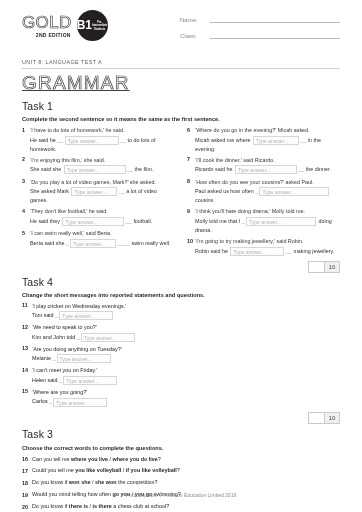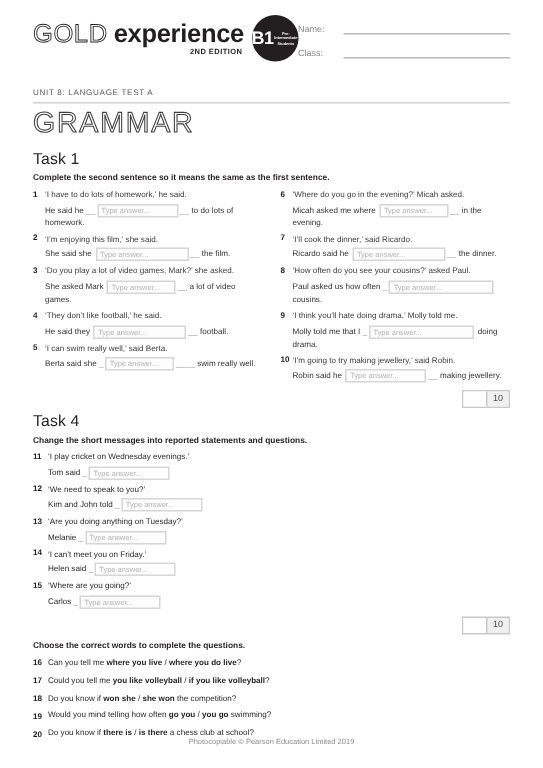--- a/index.html
+++ b/index.html
@@ -9,21 +9,21 @@
     font-family: "Liberation Sans", sans-serif;
     color: #231f20;
     overflow: hidden;
   }
   .page { position: relative; width: 362px; height: 512px; padding: 0 22px; }
 
   
   .header { display: flex; align-items: flex-start; justify-content: space-between; padding-top: 10px; }
   .logo-wrap { display: flex; align-items: center; gap: 5px; }
   .logo-text { display: flex; flex-direction: column; }
-  .logo-line { display: flex; align-items: baseline; gap: 4px; }
+  .logo-line { display: flex; align-items: baseline; gap: 22px; }
   .logo-gold {
     font-size: 17px; letter-spacing: .4px; color: #231f20;
     -webkit-text-stroke: 0.6px #231f20; color: transparent;
     font-family: "Liberation Sans", sans-serif; font-weight: 400;
   }
   .logo-exp { font-size: 17px; font-weight: bold; letter-spacing: -.2px; color: #231f20; }
   .logo-ed { font-size: 5px; font-weight: bold; letter-spacing: .3px; text-align: right; margin-top: -1px; margin-right: 1px; }
   .badge {
     width: 31px; height: 31px; border-radius: 50%; background: #231f20; color: #fff;
     display: flex; align-items: center; justify-content: center;
@@ -34,21 +34,21 @@
   .namefields { width: 160px; padding-top: 6px; }
   .nf-row { display: flex; align-items: flex-end; margin-bottom: 9px; }
   .nf-label { font-size: 6px; color: #8a8a8a; width: 30px; }
   .nf-line { flex: 1; border-bottom: 0.8px solid #b9b9b9; height: 7px; }
 
   
   .unit { font-size: 5.4px; letter-spacing: .45px; color: #5c5c5c; margin-top: 11px; }
   .rule { border-bottom: 0.8px solid #d0d0d0; margin-top: 3px; }
   .grammar {
     font-size: 19px; letter-spacing: 1.2px; margin-top: 3px; font-weight: 400;
-    color: transparent; -webkit-text-stroke: 0.7px #3f3f3f;
+    color: transparent; text-decoration: underline; -webkit-text-stroke: 0.7px #3f3f3f;
   }
 
   
   .task-title { font-size: 10.5px; font-weight: normal; color: #231f20; letter-spacing: .1px; }
   .task-instr { font-size: 5.6px; font-weight: bold; color: #231f20; margin-top: 4px; }
 
   .cols { display: flex; gap: 12px; margin-top: 4px; }
   .col { width: 156px; }
 
   .q { display: flex; margin-bottom: 3.2px; }
@@ -91,21 +91,20 @@
 </head>
 <body>
 
 <div class="page">
 
   <div class="header">
     <div class="logo-wrap">
       <div class="logo-text">
         <div class="logo-line">
           <span class="logo-gold">GOLD</span>
-          <span class="logo-exp">experience</span>
         </div>
         <div class="logo-ed">2ND EDITION</div>
       </div>
       <div class="badge">
         <div class="badge-b1">B1</div>
         <div class="badge-sub">Pre-Intermediate Students</div>
       </div>
     </div>
 
     <div class="namefields">
@@ -329,20 +328,21 @@
 
     <div class="score">
       <div class="score-box">
         <div class="score-blank"></div>
         <div class="score-val">10</div>
       </div>
     </div>
   </div>
 
   <div style="margin-top:4px">
+    <div class="task-title">Task 3</div>
     <div class="task-instr" style="margin-top:5px">Choose the correct words to complete the questions.</div>
 
     <div style="margin-top:4px">
       <div class="t3-line">
         <div class="q-num" style="width:10px">16</div>
         <div class="t3-body">
           <span>Can you tell me </span><b>where you live</b><span> / </span><b>where you do live</b><span>?</span>
         </div>
       </div>
 

